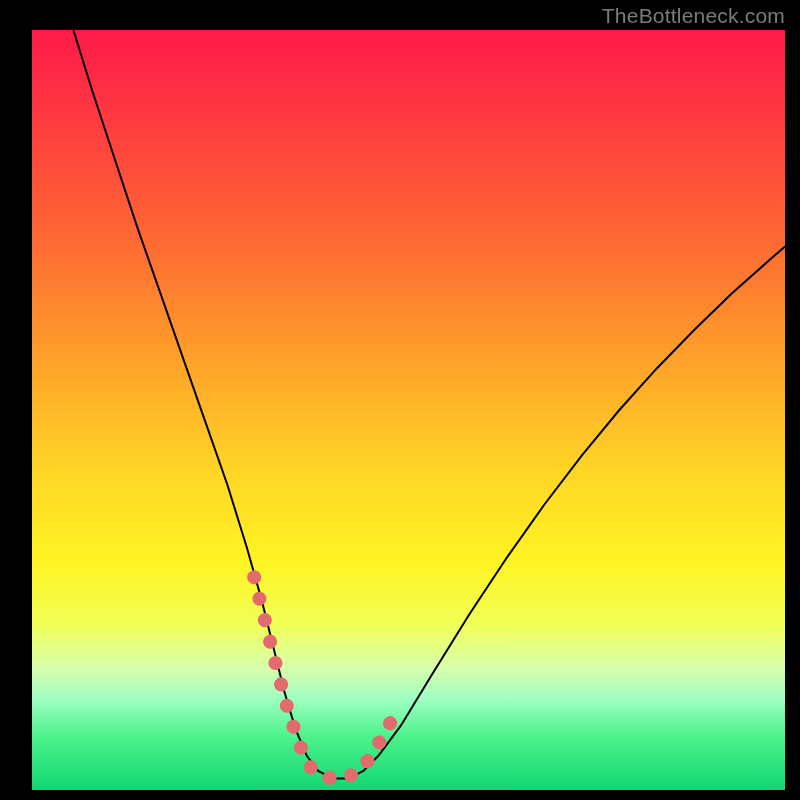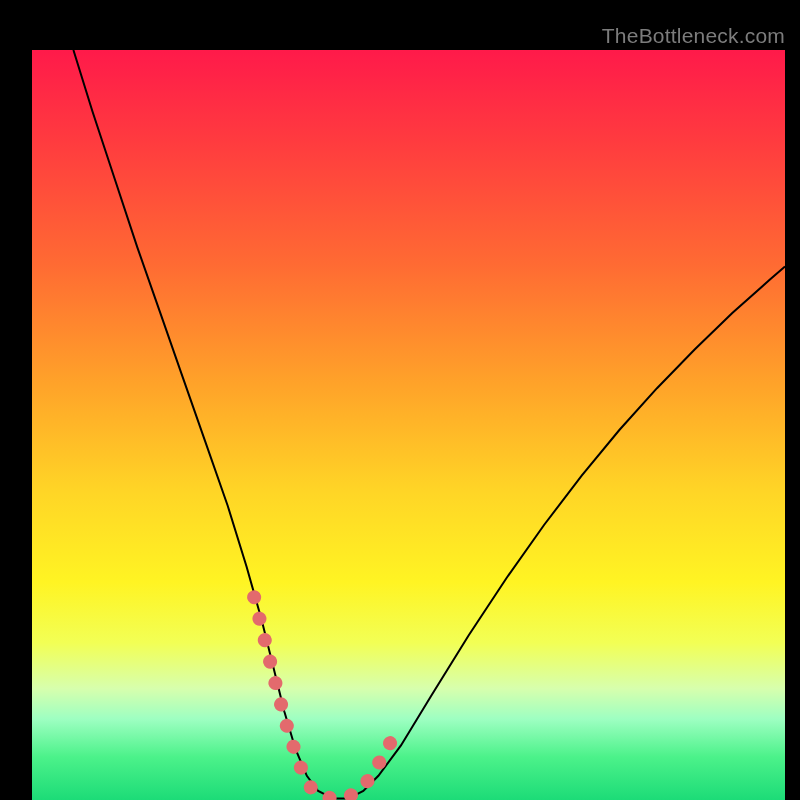--- a/index.html
+++ b/index.html
@@ -11,21 +11,20 @@
     background: #000;
     font-family: Arial, Helvetica, sans-serif;
   }
   .frame {
     position: absolute;
     left: 0;
     top: 0;
     width: 800px;
     height: 776px;
     background: #000;
-    margin-top: 20px;
   }
   .plot-area {
     position: absolute;
     background: linear-gradient(to bottom,
       #ff1a4a 0%,
       #ff3b3f 12%,
       #ff6a33 28%,
       #ffa329 44%,
       #ffd526 58%,
       #fff423 70%,

